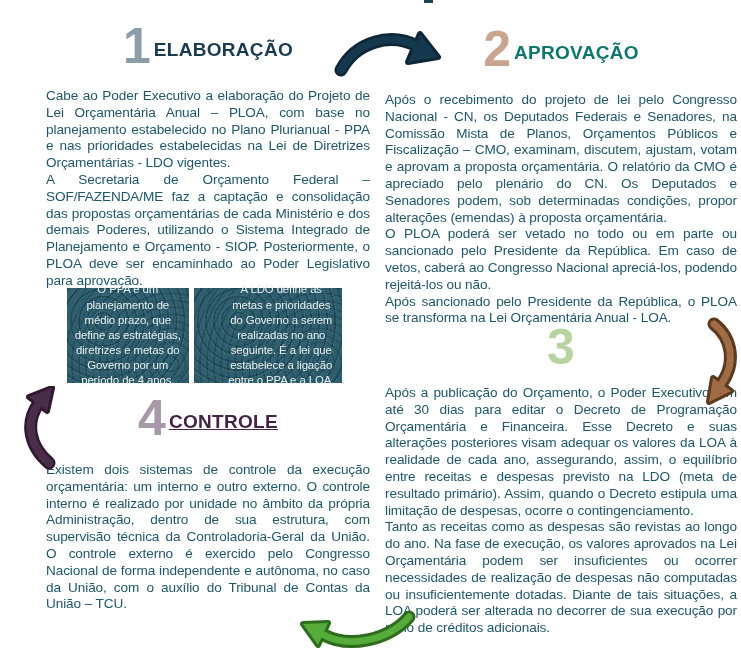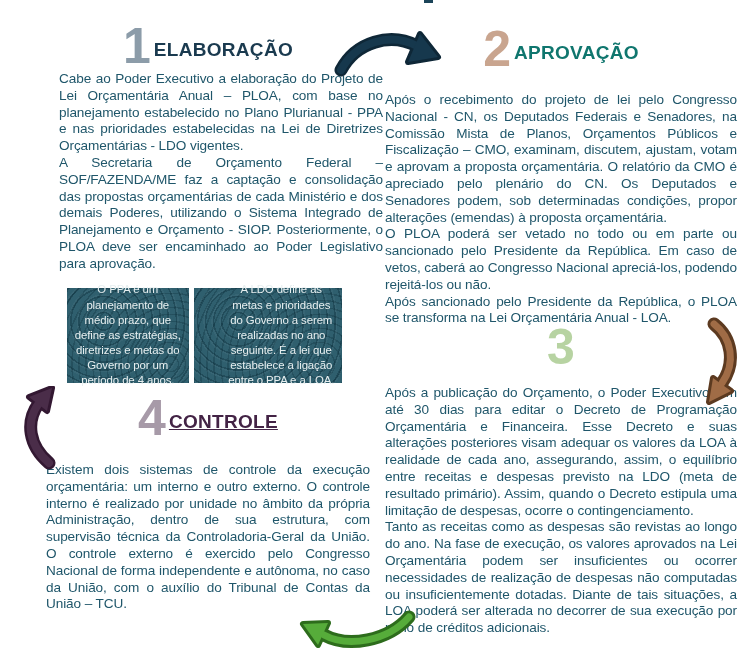--- a/index.html
+++ b/index.html
@@ -46,21 +46,21 @@
 <div class="canvas">
 
   <div class="crop-mark" style="background: rgb(27, 68, 89);"></div>
 
   <div class="step col-left" style="top:28px;">
     <div class="step-heading">
       <span class="step-num" style="color: rgb(140, 156, 169);">1</span>
       <span class="step-title" style="color: rgb(26, 58, 79);">ELABORAÇÃO</span>
     </div>
   </div>
-  <div class="step-body col-left" style="top:71px;margin-left:13px;">
+  <div class="step-body col-left" style="top:88px;">
     <p>Cabe ao Poder Executivo a elaboração do Projeto de Lei Orçamentária Anual – PLOA, com base no planejamento estabelecido no Plano Plurianual - PPA e nas prioridades estabelecidas na Lei de Diretrizes Orçamentárias - LDO vigentes.</p>
     <p>A Secretaria de Orçamento Federal – SOF/FAZENDA/ME faz a captação e consolidação das propostas orçamentárias de cada Ministério e dos demais Poderes, utilizando o Sistema Integrado de Planejamento e Orçamento - SIOP. Posteriormente, o PLOA deve ser encaminhado ao Poder Legislativo para aprovação.</p>
   </div>
 
   <div class="info-boxes">
     <div class="info-box" style="background-color: rgb(47, 95, 110);">
       <span class="info-box-text" style="color: rgb(231, 239, 240);">O PPA é um planejamento de médio prazo, que define as estratégias, diretrizes e metas do Governo por um período de 4 anos.</span>
     </div>
     <div class="info-box" style="background-color: rgb(47, 95, 110); padding-left: 32px;">
       <span class="info-box-text" style="color: rgb(231, 239, 240);">A LDO define as metas e prioridades do Governo a serem realizadas no ano seguinte. É a lei que estabelece a ligação entre o PPA e a LOA.</span>

